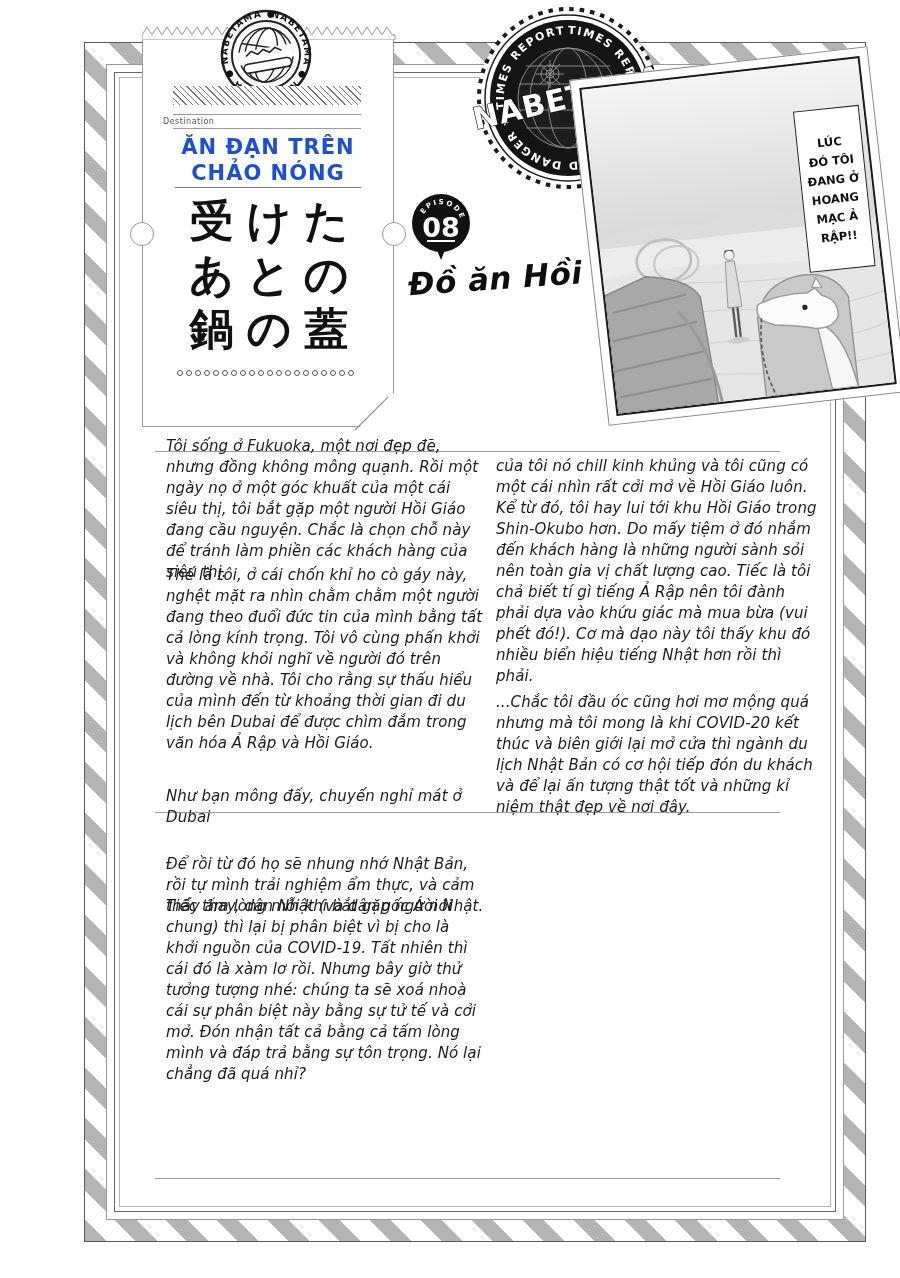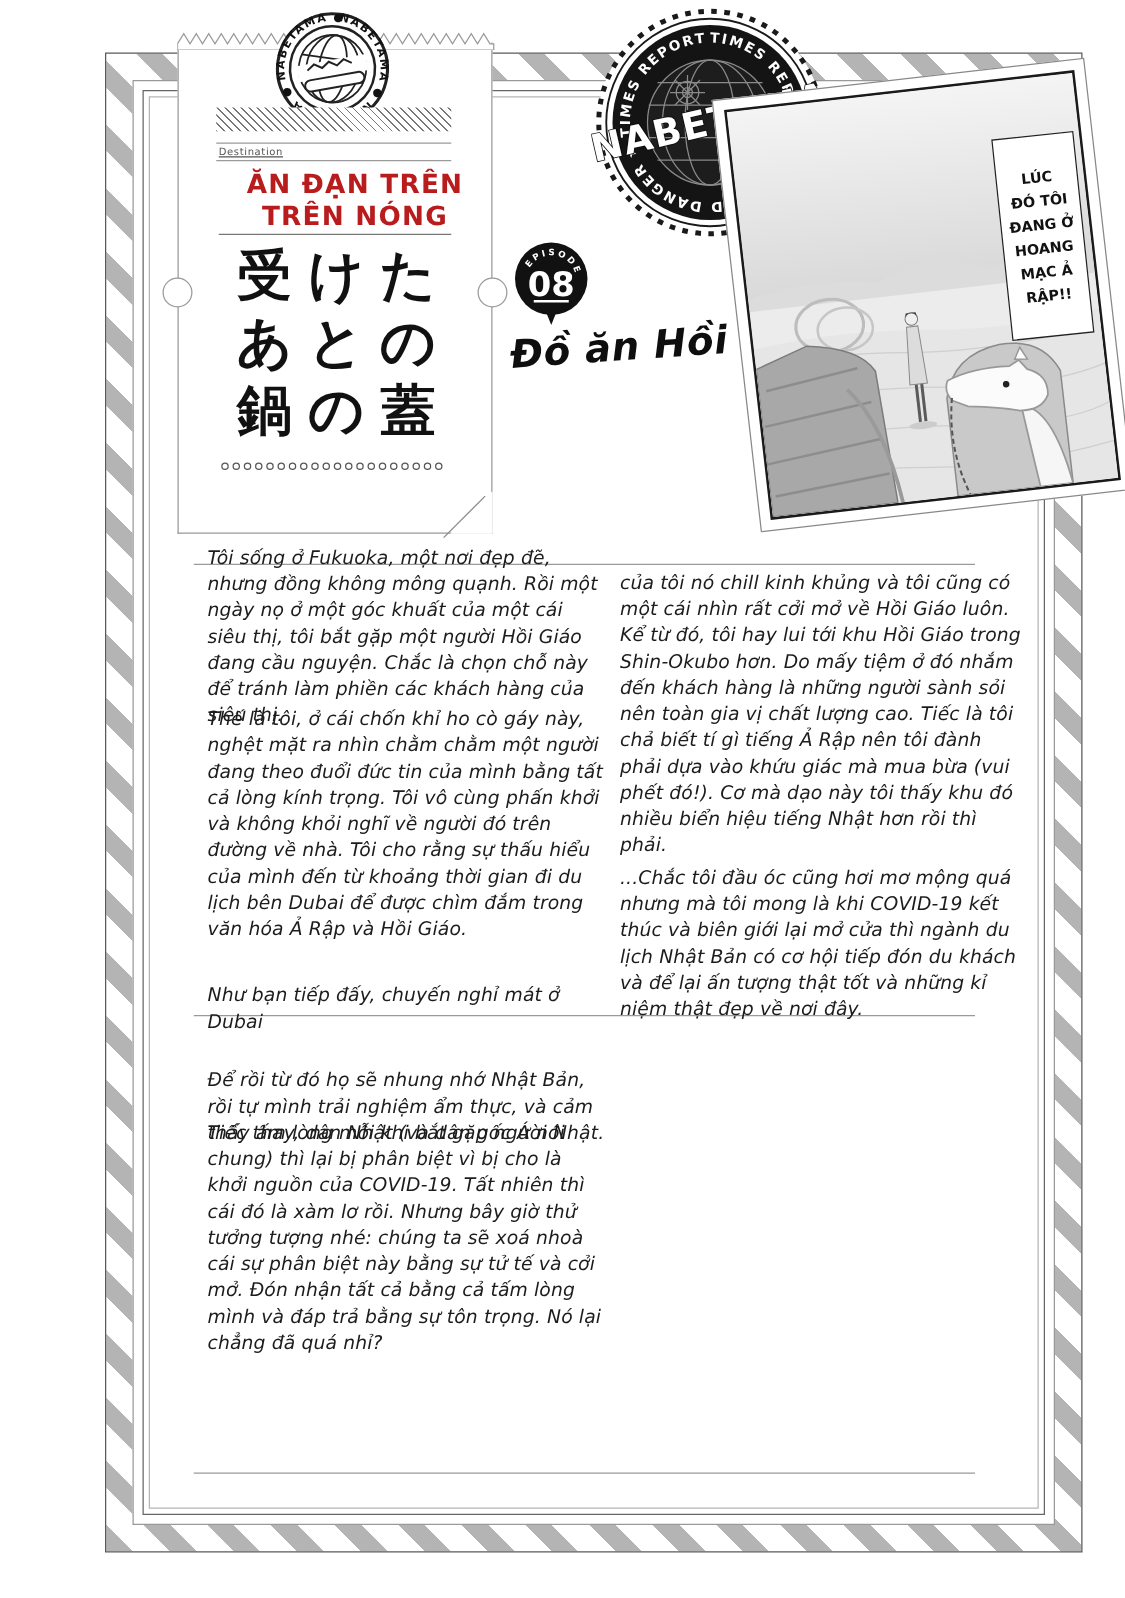--- a/index.html
+++ b/index.html
@@ -31,24 +31,24 @@
     background:#fff;border:1px solid #999;border-top:none;box-sizing:border-box;z-index:5;
   }
   .ticket-zigzag{position:absolute;left:-1px;top:-9px;}
   .notch{position:absolute;width:22px;height:22px;border-radius:50%;background:#fff;border:1px solid #999;top:188px;}
   .notch.l{left:-13px;} .notch.r{right:-13px;}
   .hatch-bar{
     position:absolute;left:30px;top:52px;width:188px;height:19px;
     background:repeating-linear-gradient(45deg,#777 0 1px,#fff 1px 4.5px);
   }
   .dest-line{position:absolute;left:30px;width:188px;height:1px;background:#9a9a9a;}
-  .dest-label{position:absolute;left:32px;top:83px;font-size:8px;color:#555;letter-spacing:.5px;text-decoration:underline;}
+  .dest-label{position:absolute;left:20px;top:83px;font-size:8px;color:#555;letter-spacing:.5px;}
   .ticket-title{
-    position:absolute;left:16px;top:100px;width:100%;text-align:center;
-    font-weight:bold;font-size:21px;line-height:26px;color:#b91c1c;letter-spacing:1px;
+    position:absolute;left:0;top:100px;width:100%;text-align:center;
+    font-weight:bold;font-size:21px;line-height:26px;color:#1d4ed8;letter-spacing:1px;
   }
   .ticket-underline{position:absolute;left:32px;top:153px;width:186px;height:1px;background:#777;}
   .jp-grid{
     position:absolute;left:40px;top:162px;width:172px;
     display:grid;grid-template-columns:repeat(3,1fr);row-gap:4px;
     font-size:44px;line-height:50px;font-weight:bold;color:#111;text-align:center;
   }
   .dots{position:absolute;left:34px;top:336px;display:flex;gap:3px;}
   .dot{width:6px;height:6px;border-radius:50%;border:1.5px solid #555;background:#fff;box-sizing:border-box;}
   .fold{position:absolute;right:-1px;bottom:-1px;width:0;height:0;
@@ -87,25 +87,25 @@
 </div>
 <div class="double-frame"></div>
 <div class="double-frame2"></div>
 
 <div class="rule" style="top:451px"></div>
 <div class="rule" style="top:812px"></div>
 <div class="rule" style="top:1178px"></div>
 
 <div class="para col-left" style="top:436px">Tôi sống ở Fukuoka, một nơi đẹp đẽ, nhưng đồng không mông quạnh. Rồi một ngày nọ ở một góc khuất của một cái siêu thị, tôi bắt gặp một người Hồi Giáo đang cầu nguyện. Chắc là chọn chỗ này để tránh làm phiền các khách hàng của siêu thị.</div>
 <div class="para col-left" style="top:565px">Thế là tôi, ở cái chốn khỉ ho cò gáy này, nghệt mặt ra nhìn chằm chằm một người đang theo đuổi đức tin của mình bằng tất cả lòng kính trọng. Tôi vô cùng phấn khởi và không khỏi nghĩ về người đó trên đường về nhà. Tôi cho rằng sự thấu hiểu của mình đến từ khoảng thời gian đi du lịch bên Dubai để được chìm đắm trong văn hóa Ả Rập và Hồi Giáo.</div>
-<div class="para col-left" style="top:786px">Như bạn tiếp đấy, chuyến nghỉ mát ở Dubai</div>
+<div class="para col-left" style="top:786px">Như bạn mông đấy, chuyến nghỉ mát ở Dubai</div>
 <div class="para col-left" style="top:854px">Để rồi từ đó họ sẽ nhung nhớ Nhật Bản, rồi tự mình trải nghiệm ẩm thực, và cảm thấy ấm lòng mỗi khi bắt gặp người Nhật.</div>
 <div class="para col-left" style="top:896px">Tiếc thay, dân Nhật (và dân gốc Á nói chung) thì lại bị phân biệt vì bị cho là khởi nguồn của COVID-19. Tất nhiên thì cái đó là xàm lơ rồi. Nhưng bây giờ thử tưởng tượng nhé: chúng ta sẽ xoá nhoà cái sự phân biệt này bằng sự tử tế và cởi mở. Đón nhận tất cả bằng cả tấm lòng mình và đáp trả bằng sự tôn trọng. Nó lại chẳng đã quá nhỉ?</div>
 <div class="para col-right" style="top:456px">của tôi nó chill kinh khủng và tôi cũng có một cái nhìn rất cởi mở về Hồi Giáo luôn. Kể từ đó, tôi hay lui tới khu Hồi Giáo trong Shin-Okubo hơn. Do mấy tiệm ở đó nhắm đến khách hàng là những người sành sỏi nên toàn gia vị chất lượng cao. Tiếc là tôi chả biết tí gì tiếng Ả Rập nên tôi đành phải dựa vào khứu giác mà mua bừa (vui phết đó!). Cơ mà dạo này tôi thấy khu đó nhiều biển hiệu tiếng Nhật hơn rồi thì phải.</div>
-<div class="para col-right" style="top:692px">...Chắc tôi đầu óc cũng hơi mơ mộng quá nhưng mà tôi mong là khi COVID-19 kết thúc và biên giới lại mở cửa thì ngành du lịch Nhật Bản có cơ hội tiếp đón du khách và để lại ấn tượng thật tốt và những kỉ niệm thật đẹp về nơi đây.</div>
+<div class="para col-right" style="top:692px">...Chắc tôi đầu óc cũng hơi mơ mộng quá nhưng mà tôi mong là khi COVID-20 kết thúc và biên giới lại mở cửa thì ngành du lịch Nhật Bản có cơ hội tiếp đón du khách và để lại ấn tượng thật tốt và những kỉ niệm thật đẹp về nơi đây.</div>
 
 <div class="ticket">
   <svg class="ticket-zigzag" width="254" height="15">
     <path d="M0 10 L5 2 L10 10 L15 2 L20 10 L25 2 L30 10 L35 2 L40 10 L45 2 L50 10 L55 2 L60 10 L65 2 L70 10 L75 2 L80 10 L85 2 L90 10 L95 2 L100 10 L105 2 L110 10 L115 2 L120 10 L125 2 L130 10 L135 2 L140 10 L145 2 L150 10 L155 2 L160 10 L165 2 L170 10 L175 2 L180 10 L185 2 L190 10 L195 2 L200 10 L205 2 L210 10 L215 2 L220 10 L225 2 L230 10 L235 2 L240 10 L245 2 L250 10 L253 10 L253 15 L0 15 Z" fill="#fff" stroke="#999" stroke-width="1"></path>
   </svg>
   <div class="notch l"></div>
   <div class="notch r"></div>
 
   <svg class="ticket-seal" width="112" height="112" viewBox="-56 -56 112 112" style="transform:rotate(8deg)">
     <circle r="44" fill="#fff" stroke="#222" stroke-width="2.5"></circle>
@@ -129,21 +129,21 @@
     </g>
   </svg>
 
   <div class="hatch-bar"></div>
   <div class="dest-line" style="top:80px"></div>
   <div class="dest-label">Destination</div>
   <div class="dest-line" style="top:94px"></div>
 
   <div class="ticket-title">
     <div>ĂN ĐẠN TRÊN</div>
-    <div>TRÊN NÓNG</div>
+    <div>CHẢO NÓNG</div>
   </div>
   <div class="ticket-underline"></div>
 
   <div class="jp-grid">
     <span>受</span>
     <span>け</span>
     <span>た</span>
     <span>あ</span>
     <span>と</span>
     <span>の</span>

